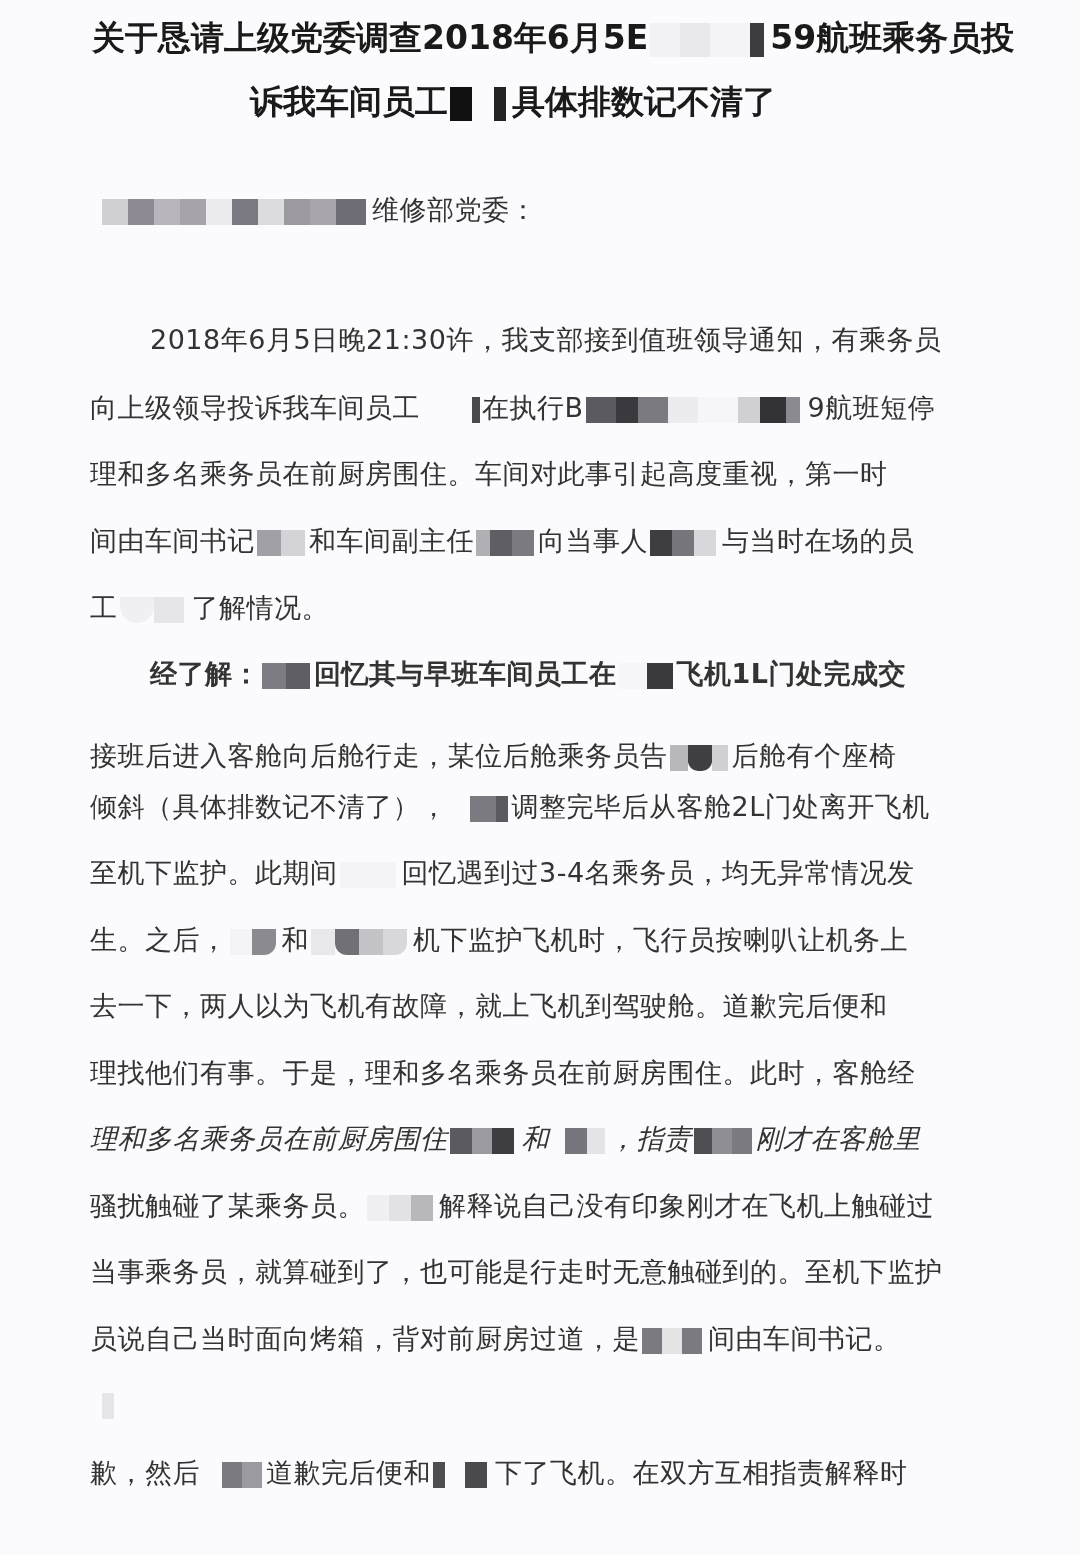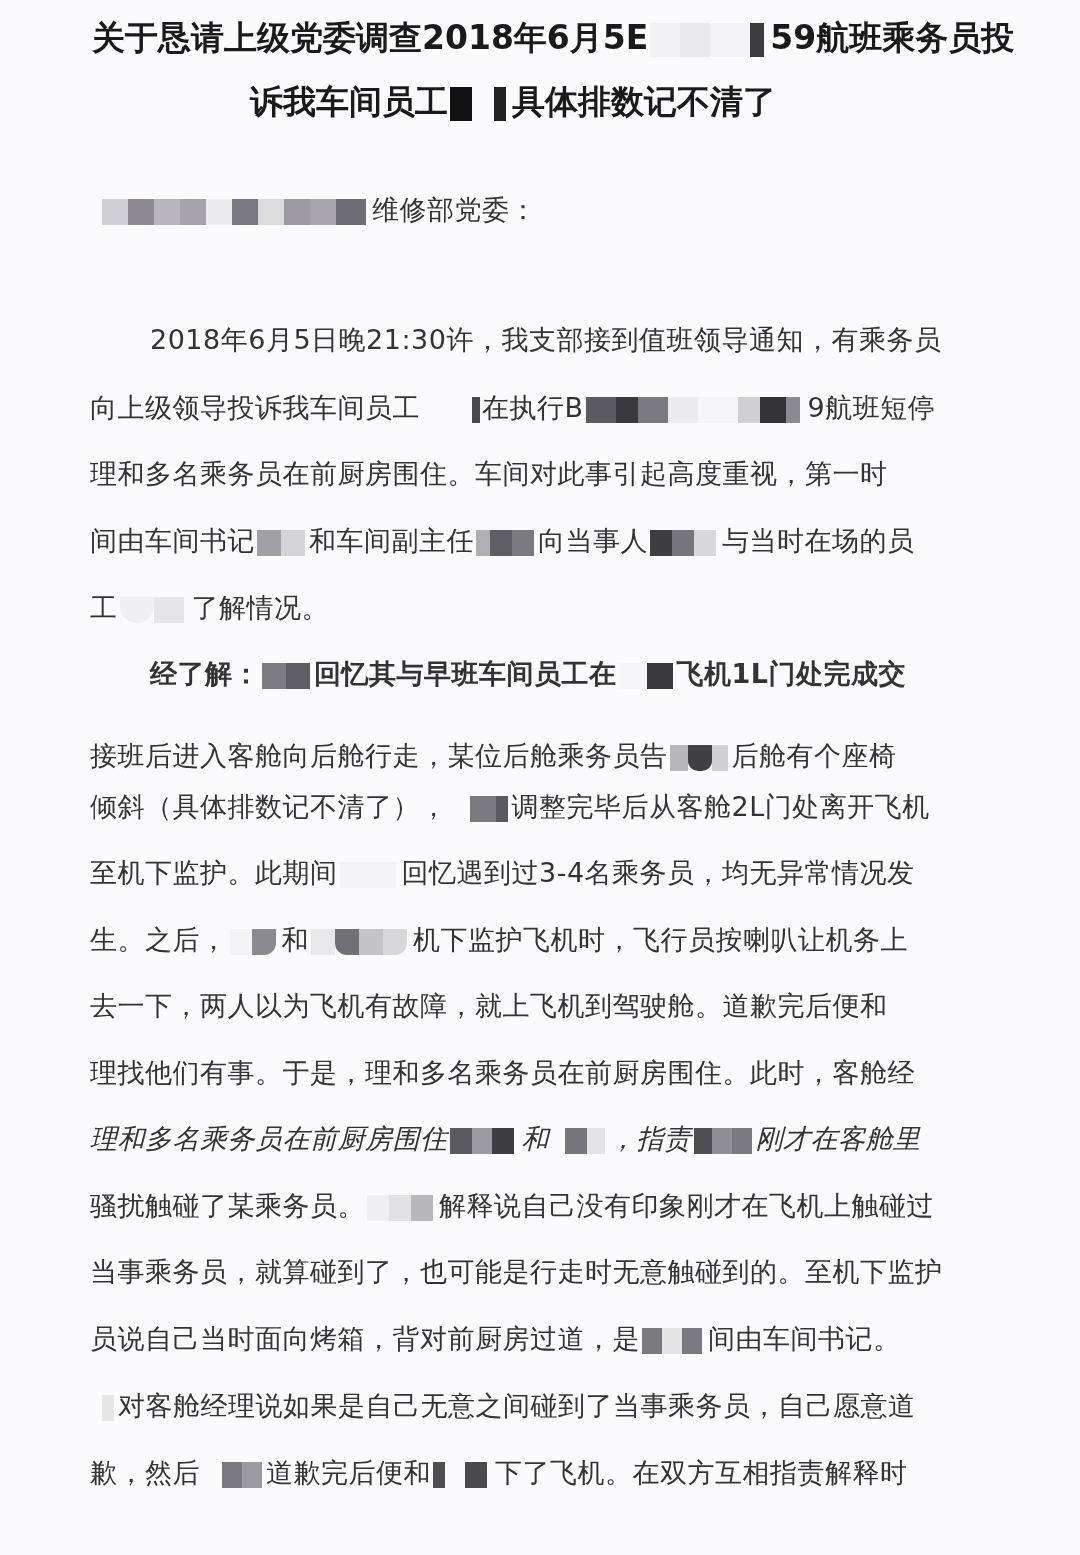--- a/index.html
+++ b/index.html
@@ -104,20 +104,20 @@
 
   <div class="line" style="top:1254px;">
     <span>当事乘务员，就算碰到了，也可能是行走时无意触碰到的。至机下监护</span>
   </div>
 
   <div class="line" style="top:1321px;">
     <span>员说自己当时面向烤箱，背对前厨房过道，是</span><span class="redact" style="width:64px;"><span style="width:20px;background:#7a7a80"></span><span style="width:20px;background:#e4e4e6"></span><span style="width:20px;background:#7a7a80"></span></span><span>间由车间书记。</span>
   </div>
 
   <div class="line" style="top:1388px;left:100px;">
-    <span class="redact" style="width:14px;"><span style="width:12px;background:#e6e5e8"></span></span><span>对客舱经理说如果是自己无意之间碰到了当事乘务员，自己愿意道</span>
+    <span class="redact" style="width:14px;"><span style="width:12px;background:#e6e5e8"></span></span>
   </div>
 
   <div class="line" style="top:1455px;">
     <span>歉，然后</span><span class="blank" style="width:20px"></span><span class="redact" style="width:42px;"><span style="width:20px;background:#7a7a80"></span><span style="width:20px;background:#9a9aa0"></span></span><span>道歉完后便和</span><span class="redact" style="width:60px;"><span style="width:12px;background:#4e4e52"></span><span style="width:20px;background:#fbfafc"></span><span style="width:22px;background:#4a4a4e"></span></span><span>下了飞机。在双方互相指责解释时</span>
   </div>
 
 </div>
 
 </body></html>

